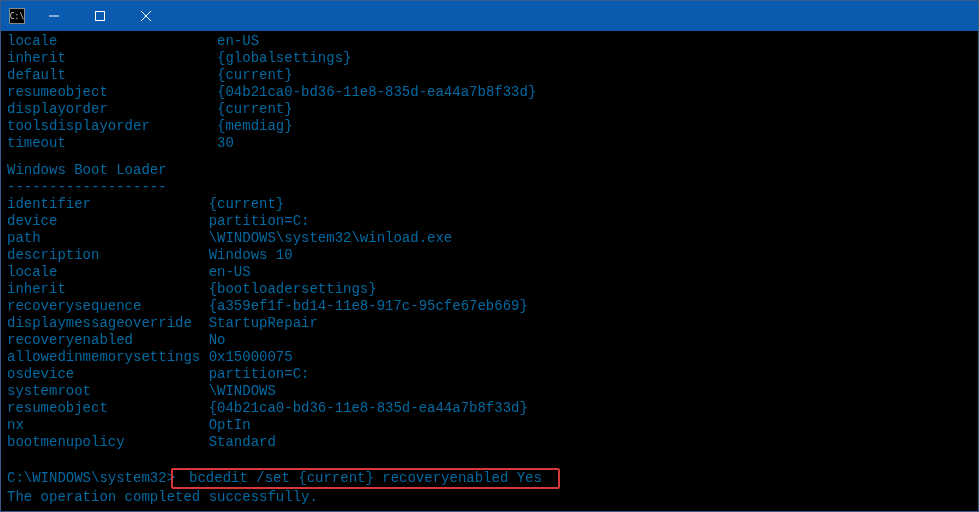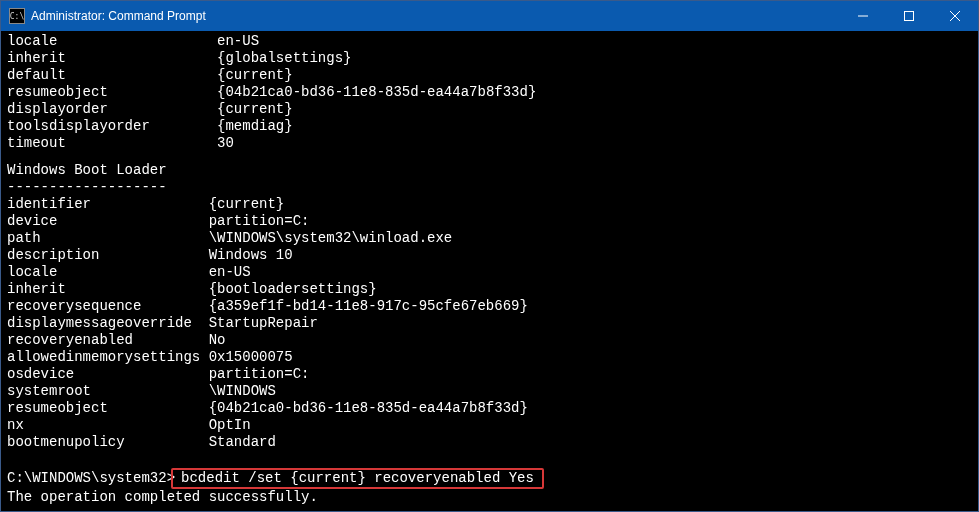--- a/index.html
+++ b/index.html
@@ -5,41 +5,40 @@
   * { margin: 0; padding: 0; box-sizing: border-box; }
   html, body { width: 979px; height: 512px; font-family: 'Segoe UI', sans-serif; background: #000; overflow: hidden; }
   .window { width: 979px; height: 512px; display: flex; flex-direction: column; border: 1px solid #3a5a8a; }
   .titlebar { height: 30px; background: #0a5aaf; display: flex; align-items: center; color: #fff; font-size: 12px; }
   .titlebar-icon { width: 16px; height: 16px; margin: 0 6px 0 8px; background: #000; border: 1px solid #888; display: flex; align-items: center; justify-content: center; font-size: 8px; color: #ccc; font-family: Consolas, monospace; }
   .titlebar-title { flex: 1; }
   .titlebar-buttons { display: flex; height: 100%; }
   .titlebar-btn { width: 46px; height: 100%; display: flex; align-items: center; justify-content: center; color: #fff; }
   .titlebar-btn svg { width: 10px; height: 10px; stroke: #fff; stroke-width: 1; fill: none; }
   .terminal-wrap { flex: 1; position: relative; background: #000; }
-  .terminal { position: absolute; inset: 0; overflow-y: auto; padding: 2px 4px 4px 6px; font-family: Consolas, 'Courier New', monospace; font-size: 14px; line-height: 17px; color: #ffffff; white-space: pre; }
+  .terminal { position: absolute; inset: 0; overflow-y: auto; padding: 2px 4px 4px 6px; font-family: Consolas, 'Courier New', monospace; font-size: 14px; line-height: 17px; color: #0369a1; white-space: pre; }
   .kv { display: flex; }
   .kv .k { width: 25ch; }
   .section-title { margin-top: 10px; }
   .divider { letter-spacing: 0; }
   .prompt-line { margin-top: 17px; }
-  .highlight-cmd { display: inline-block; border: 2px solid #d63838; padding: 0 8px; margin-left: -4px; border-radius: 2px; }
+  .highlight-cmd { display: inline-block; border: 2px solid #d63838; padding: 0 16px; margin-left: -4px; border-radius: 2px; }
   .result-line { }
   
   .terminal::-webkit-scrollbar { width: 16px; }
   .terminal::-webkit-scrollbar-track { background: #1a1a1a; }
   .terminal::-webkit-scrollbar-thumb { background: #4a4a4a; }
   .terminal::-webkit-scrollbar-button { background: #2a2a2a; height: 16px; }
 </style>
 </head>
 <body>
 
 <div class="window">
   <div class="titlebar">
     <div class="titlebar-icon">C:\</div>
-    <div class="titlebar-title">Administrator: Command Prompt</div>
     <div class="titlebar-buttons">
       <div class="titlebar-btn">
         <svg viewBox="0 0 10 10">
             <line x1="0" y1="5" x2="10" y2="5"></line>
           </svg>
       </div>
       <div class="titlebar-btn">
         <svg viewBox="0 0 10 10">
             <rect x="0.5" y="0.5" width="9" height="9"></rect>
           </svg>

